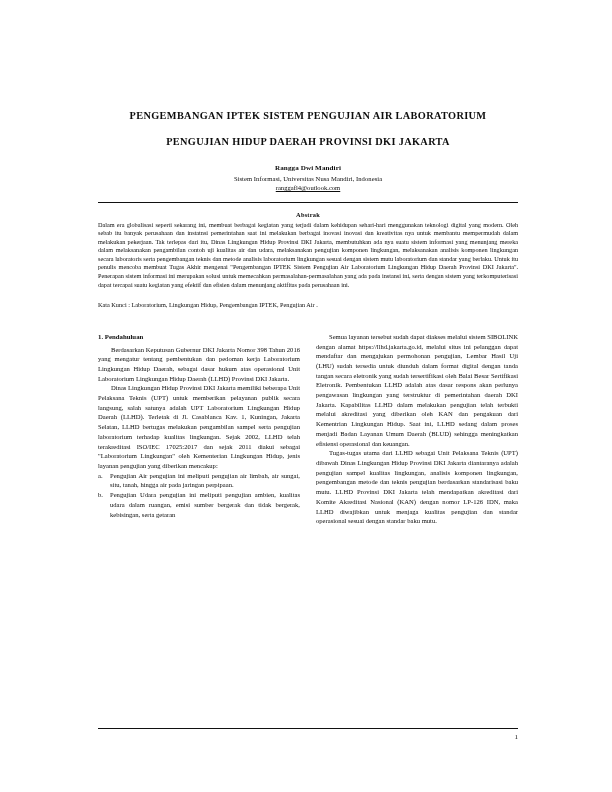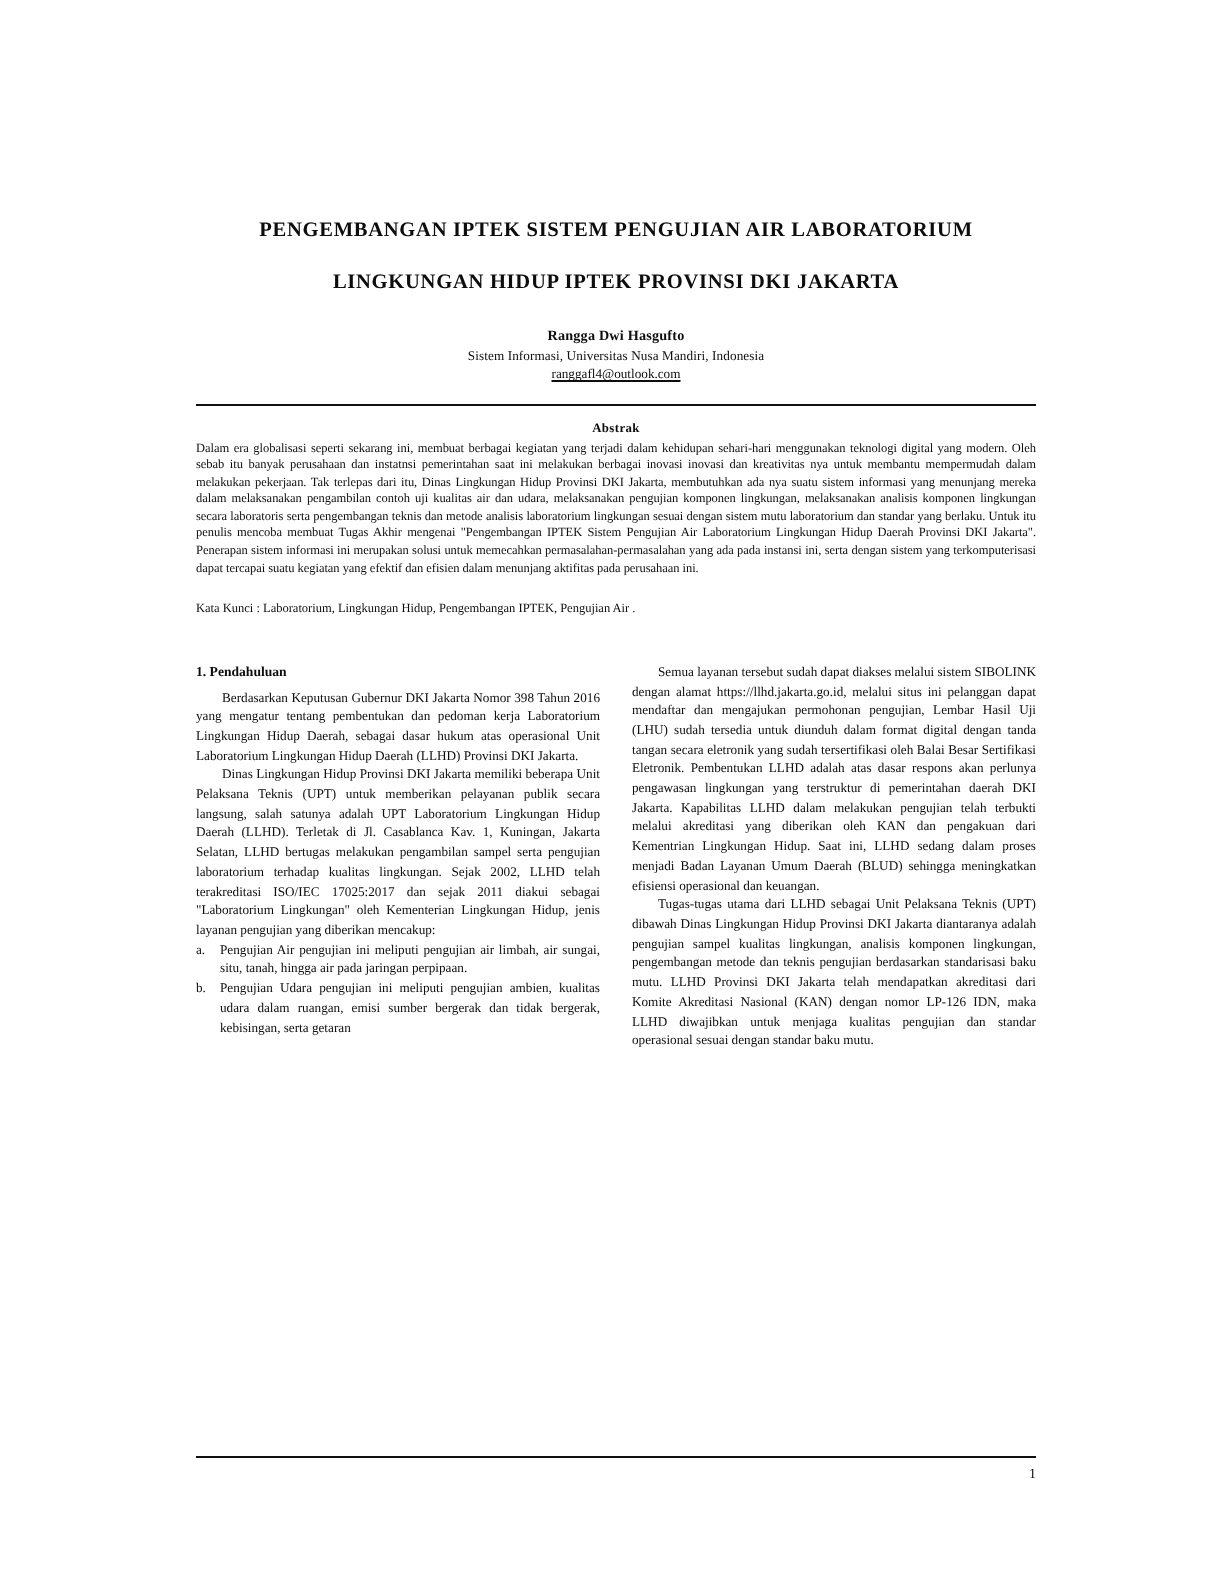--- a/index.html
+++ b/index.html
@@ -148,24 +148,24 @@
   }
 </style>
 </head>
 <body>
 
 <div class="page">
   <div class="inner">
 
     <h1 class="title">
       <span class="line1">PENGEMBANGAN IPTEK SISTEM PENGUJIAN AIR LABORATORIUM</span>
-      <span class="line2">LINGKUNGAN HIDUP IPTEK PROVINSI DKI JAKARTA</span>
+      <span class="line2">PENGUJIAN HIDUP DAERAH PROVINSI DKI JAKARTA</span>
     </h1>
 
-    <div class="author">Rangga Dwi Hasgufto</div>
+    <div class="author">Rangga Dwi Mandiri</div>
     <div class="affil">Sistem Informasi, Universitas Nusa Mandiri, Indonesia</div>
     <div class="email">ranggafl4@outlook.com</div>
 
     <hr class="rule">
 
     <div class="abstract-head">Abstrak</div>
     <div class="abstract-body">Dalam era globalisasi seperti sekarang ini, membuat berbagai kegiatan yang terjadi dalam kehidupan sehari-hari menggunakan teknologi digital yang modern. Oleh sebab itu banyak perusahaan dan instatnsi pemerintahan saat ini melakukan berbagai inovasi inovasi dan kreativitas nya untuk membantu mempermudah dalam melakukan pekerjaan. Tak terlepas dari itu, Dinas Lingkungan Hidup Provinsi DKI Jakarta, membutuhkan ada nya suatu sistem informasi yang menunjang mereka dalam melaksanakan pengambilan contoh uji kualitas air dan udara, melaksanakan pengujian komponen lingkungan, melaksanakan analisis komponen lingkungan secara laboratoris serta pengembangan teknis dan metode analisis laboratorium lingkungan sesuai dengan sistem mutu laboratorium dan standar yang berlaku. Untuk itu penulis mencoba membuat Tugas Akhir mengenai "Pengembangan IPTEK Sistem Pengujian Air Laboratorium Lingkungan Hidup Daerah Provinsi DKI Jakarta". Penerapan sistem informasi ini merupakan solusi untuk memecahkan permasalahan-permasalahan yang ada pada instansi ini, serta dengan sistem yang terkomputerisasi dapat tercapai suatu kegiatan yang efektif dan efisien dalam menunjang aktifitas pada perusahaan ini.</div>
     <div class="keywords">Kata Kunci : Laboratorium, Lingkungan Hidup, Pengembangan IPTEK, Pengujian Air .</div>
 
     <div class="columns">

